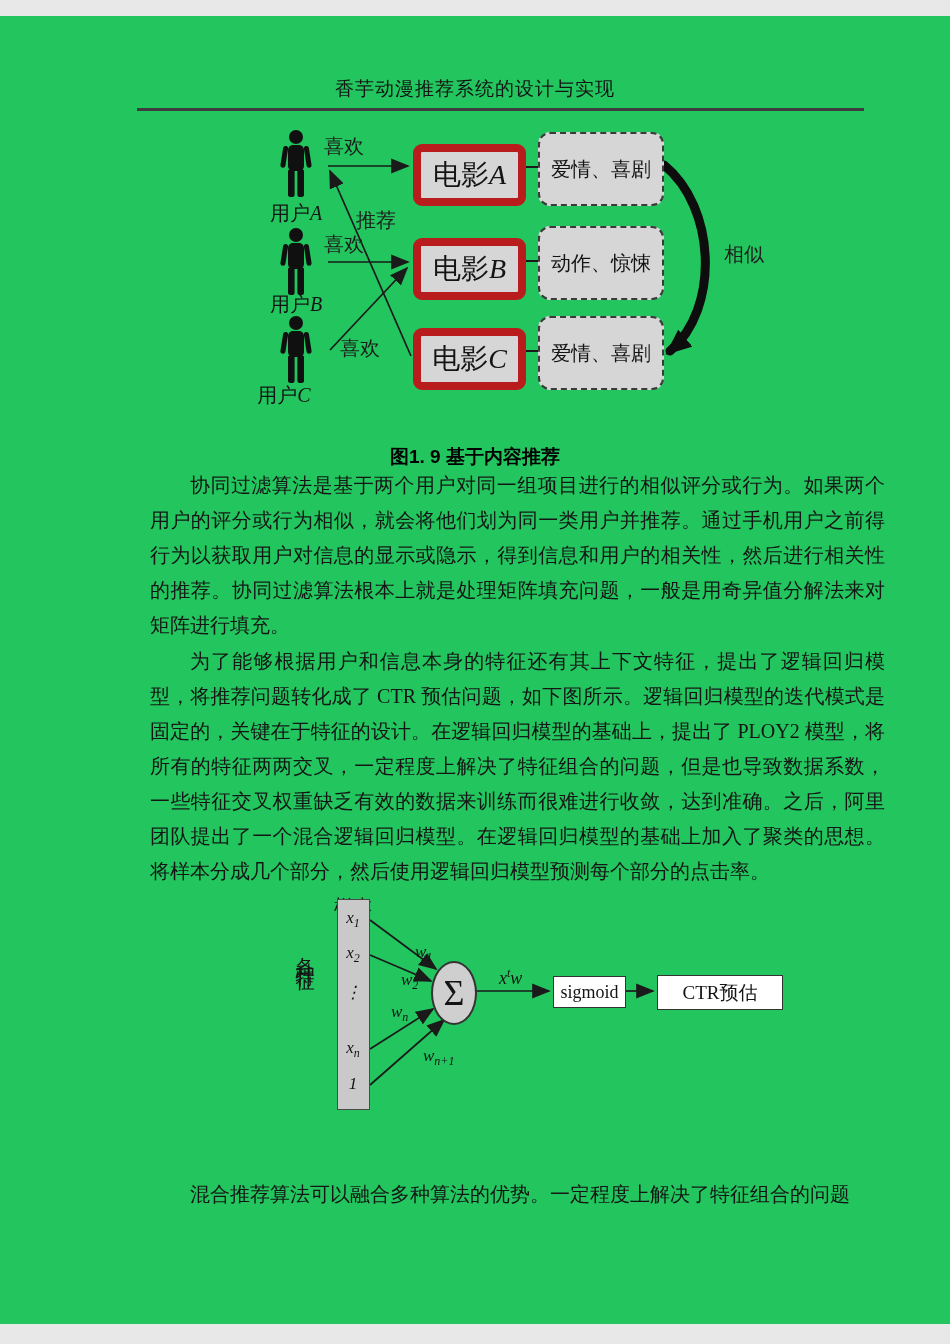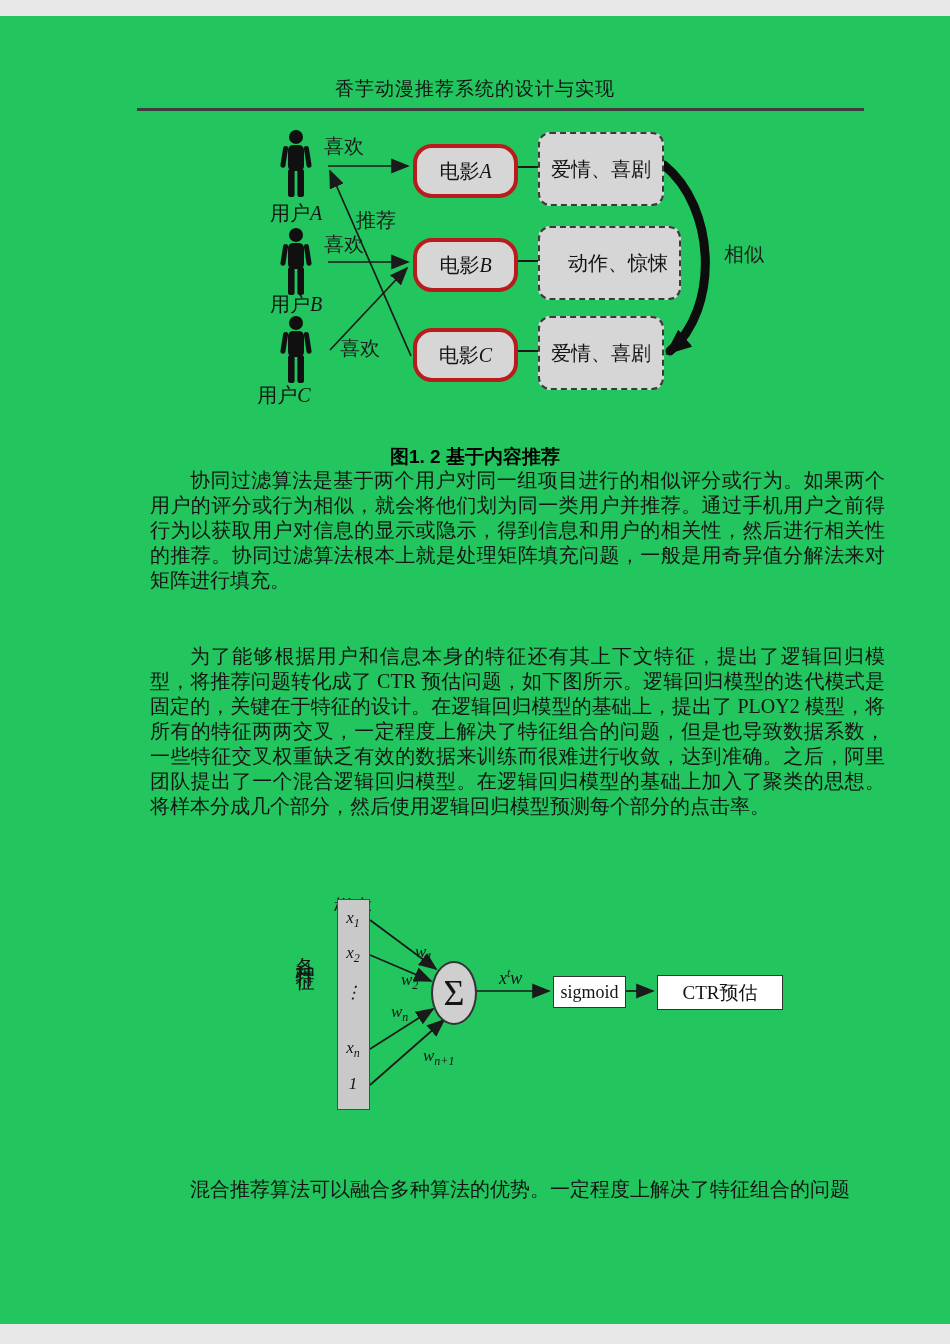--- a/index.html
+++ b/index.html
@@ -19,34 +19,34 @@
   .fig1 { left:230px; top:105px; width:660px; height:308px; }
   .fig2 { left:280px; top:862px; width:545px; height:252px; }
   svg.overlay { position:absolute; left:0; top:0; width:100%; height:100%; overflow:visible; }
 
   
   .person { width:40px; height:70px; }
   .user-label { width:76px; text-align:center; font-size:20px; white-space:nowrap; }
   .ltr { font-style:italic; }
   .small-label { font-size:20px; color:#1e1e1e; white-space:nowrap; }
   .movie-box {
-    width:97px; height:46px; background:#d6d6d6; border:4px solid #b91c1c; border-radius:19px;
-    display:flex; align-items:center; justify-content:center; font-size:20px; white-space:nowrap;
+    width:97px; height:46px; background:#d6d6d6; border:8px solid #b91c1c; border-radius:9px;
+    display:flex; align-items:center; justify-content:center; font-size:28px; white-space:nowrap;
   }
   .genre-box {
     width:122px; height:70px; background:#d6d6d6; border:2px dashed #3a3a3a; border-radius:12px;
     display:flex; align-items:center; justify-content:center; font-size:20px; white-space:nowrap;
   }
 
   
   .cap { left:0; width:100%; text-align:center; font-weight:bold; font-size:19px;
          font-family:"Liberation Sans","DejaVu Sans",sans-serif; color:#000; }
   .cap1 { top:428px; }
   .cap2 { top:1131px; }
-  .para { left:150px; width:735px; font-size:20px; line-height:25px;
+  .para { left:150px; width:735px; font-size:20px; line-height:35px;
           text-align:justify; text-indent:2em; color:#151515; }
   .p1 { top:452px; }
   .p2 { top:628px; }
   .p3 { top:1161px; }
   .pagenum { top:1200px; left:0; width:100%; text-align:center; font-size:16px; }
 
   
   .feat-rect { left:57px; top:21px; width:31px; height:209px; background:#c9c9c9; border:1.5px solid #4a4a4a; }
   .input-item { left:52px; width:42px; text-align:center; font-size:17px; font-style:italic; }
   .input-item sub, .w-label sub { font-size:12px; }
@@ -154,25 +154,25 @@
     <div class="abs movie-box" style="left:183px; top:117px;">
         <span>电影</span>
         <span class="ltr">B</span>
       </div>
     <div class="abs movie-box" style="left:183px; top:207px;">
         <span>电影</span>
         <span class="ltr">C</span>
       </div>
 
     <div class="abs genre-box" style="left:308px; top:11px;">爱情、喜剧</div>
-    <div class="abs genre-box" style="left:308px; top:105px;padding-left:17px;">动作、惊悚</div>
+    <div class="abs genre-box" style="left:308px; top:105px;">动作、惊悚</div>
     <div class="abs genre-box" style="left:308px; top:195px;">爱情、喜剧</div>
   </div>
 
-  <div class="abs cap cap1">图1. 2 基于内容推荐</div>
+  <div class="abs cap cap1">图1. 9 基于内容推荐</div>
 
   <div class="abs para p1">协同过滤算法是基于两个用户对同一组项目进行的相似评分或行为。如果两个用户的评分或行为相似，就会将他们划为同一类用户并推荐。通过手机用户之前得行为以获取用户对信息的显示或隐示，得到信息和用户的相关性，然后进行相关性的推荐。协同过滤算法根本上就是处理矩阵填充问题，一般是用奇异值分解法来对矩阵进行填充。</div>
   <div class="abs para p2">为了能够根据用户和信息本身的特征还有其上下文特征，提出了逻辑回归模型，将推荐问题转化成了 CTR 预估问题，如下图所示。逻辑回归模型的迭代模式是固定的，关键在于特征的设计。在逻辑回归模型的基础上，提出了 PLOY2 模型，将所有的特征两两交叉，一定程度上解决了特征组合的问题，但是也导致数据系数，一些特征交叉权重缺乏有效的数据来训练而很难进行收敛，达到准确。之后，阿里团队提出了一个混合逻辑回归模型。在逻辑回归模型的基础上加入了聚类的思想。将样本分成几个部分，然后使用逻辑回归模型预测每个部分的点击率。</div>
 
   <div class="abs fig fig2">
 
     <svg class="overlay" viewBox="0 0 545 252">
       <defs>
         <marker id="arr2" viewBox="0 0 10 8" refX="9" refY="4" markerWidth="11" markerHeight="9" orient="auto-start-reverse">
           <path d="M0,0 L10,4 L0,8 Z" fill="#1a1a1a"></path>

